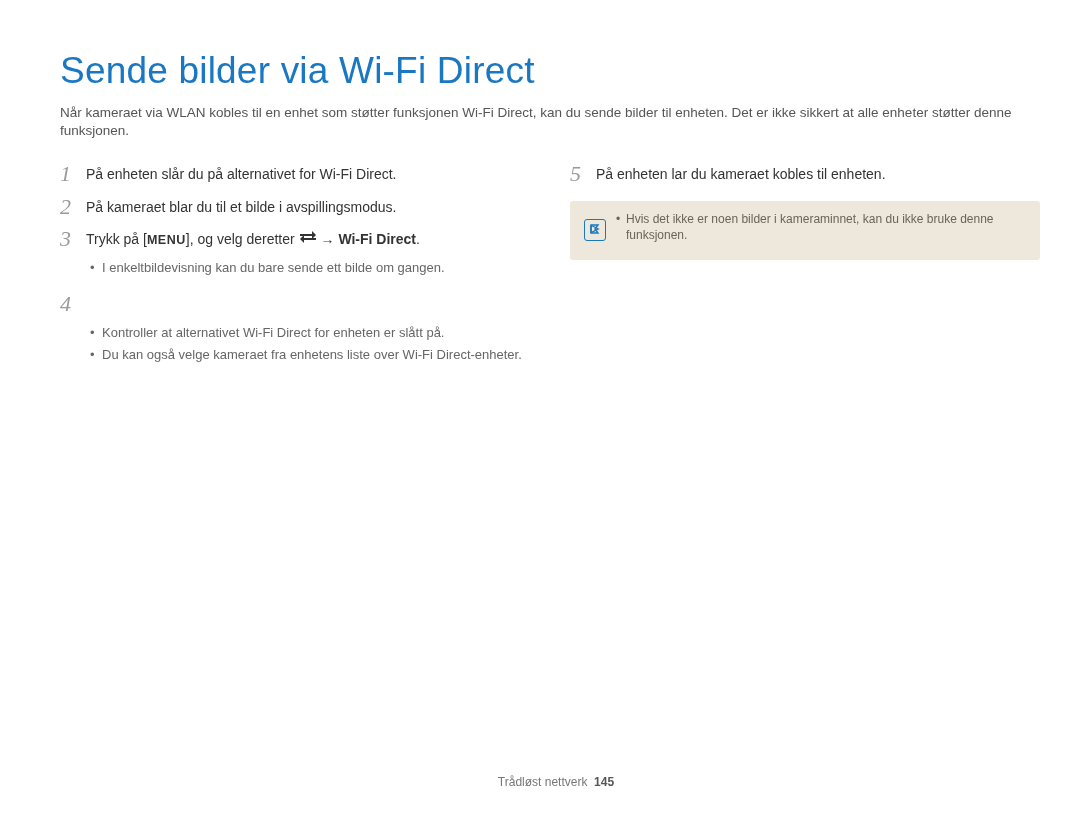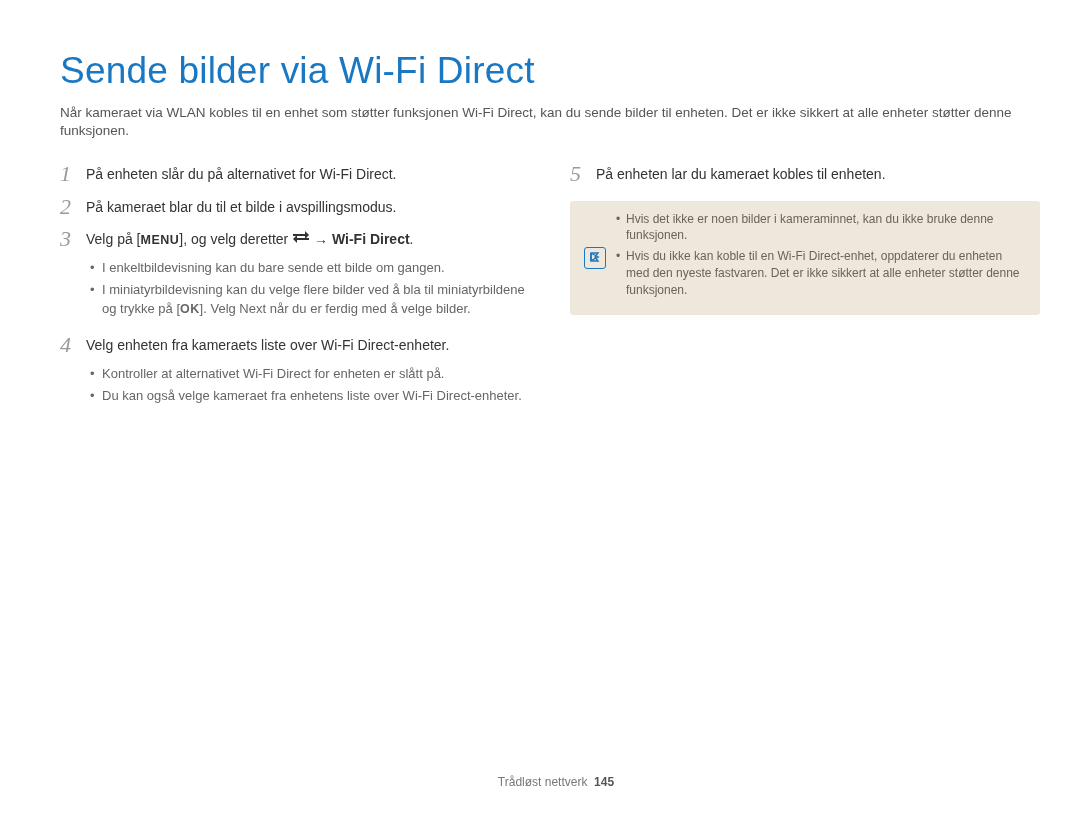--- a/index.html
+++ b/index.html
@@ -165,37 +165,33 @@
       </div>
 
       <div class="step">
         <div class="step-num">2</div>
         <div class="step-body">På kameraet blar du til et bilde i avspillingsmodus.</div>
       </div>
 
       <div class="step">
         <div class="step-num">3</div>
         <div class="step-body">
-          <span>Velg på [</span><span class="menu-label">MENU</span><span>], og velg deretter </span><span><svg width="18" height="14" viewBox="0 0 18 14">
+          <span>Trykk på [</span><span class="menu-label">MENU</span><span>], og velg deretter </span><span><svg width="18" height="14" viewBox="0 0 18 14">
                 <path d="M1 4 L13 4 L13 1 L17 5 L13 9 L13 6 L1 6 Z" fill="#333"></path>
                 <path d="M17 10 L5 10 L5 7 L1 11 L5 15 L5 12 L17 12 Z" fill="#333" transform="translate(0,-2)"></path>
               </svg></span><span> → </span><span class="label-strong">Wi-Fi Direct</span><span>.</span>
         </div>
       </div>
 
       <ul class="sub">
         <li>I enkeltbildevisning kan du bare sende ett bilde om gangen.</li>
-        <li>
-          <span>I miniatyrbildevisning kan du velge flere bilder ved å bla til miniatyrbildene og trykke på [</span><span class="ok-label">OK</span><span>]. Velg </span><span class="label-strong">Next</span><span> når du er ferdig med å velge bilder.</span>
-        </li>
       </ul>
 
       <div class="step">
         <div class="step-num">4</div>
-        <div class="step-body">Velg enheten fra kameraets liste over Wi-Fi Direct-enheter.</div>
       </div>
 
       <ul class="sub">
         <li>Kontroller at alternativet Wi-Fi Direct for enheten er slått på.</li>
         <li>Du kan også velge kameraet fra enhetens liste over Wi-Fi Direct-enheter.</li>
       </ul>
 
     </div>
 
     <div class="col">
@@ -209,21 +205,20 @@
       <div class="note-box">
         <div class="note-icon">
           <svg width="14" height="14" viewBox="0 0 14 14">
               <path d="M3 11 L3 3 L10 3 L7 7 L10 11 Z" fill="none" stroke="#1a78c2" stroke-width="1.4" transform="rotate(0 7 7)"></path>
               <line x1="3" y1="3" x2="3" y2="11" stroke="#1a78c2" stroke-width="1.6"></line>
               <path d="M3 3 L11 7 L3 11" fill="none" stroke="#1a78c2" stroke-width="1.4" transform="scale(0.85) translate(1.2,1.2)"></path>
             </svg>
         </div>
         <ul class="note-list">
           <li>Hvis det ikke er noen bilder i kameraminnet, kan du ikke bruke denne funksjonen.</li>
-          <li>Hvis du ikke kan koble til en Wi-Fi Direct-enhet, oppdaterer du enheten med den nyeste fastvaren. Det er ikke sikkert at alle enheter støtter denne funksjonen.</li>
         </ul>
       </div>
 
     </div>
 
   </div>
 
   <div class="footer">
     <span>Trådløst nettverk</span>&nbsp;&nbsp;<span class="pg">145</span>
   </div>

